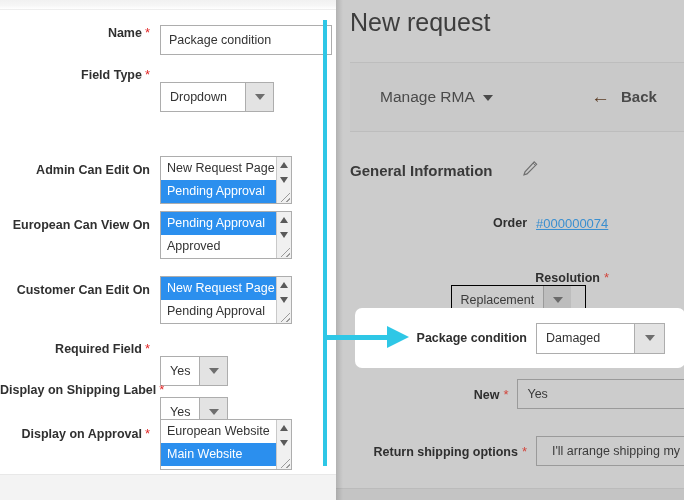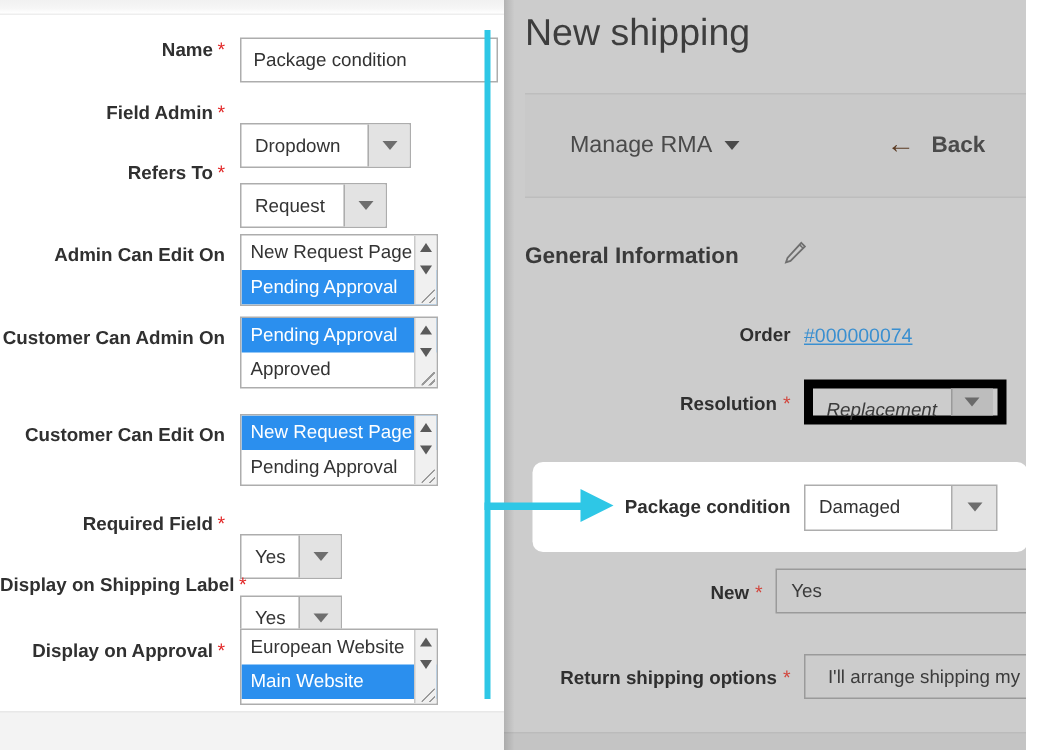--- a/index.html
+++ b/index.html
@@ -297,23 +297,22 @@
   }
   .rstar { color: #d2453c; font-size: 13px; font-weight: normal; margin-left: 4px; }
   .rlink {
     font-size: 13px;
     color: #3a8fd0;
     white-space: nowrap;
   }
   .rsel {
     display: inline-flex;
     height: 30px;
-    border: 6px solid #000000;
+    border: 1px solid #000000;
     background: #cccccc;
-    font-style: italic;
   }
   .rsel .rv {
     font-size: 12.5px;
     color: #3b3b3b;
     padding: 0 9px;
     line-height: 28px;
     white-space: nowrap;
   }
   .rsel .ra {
     width: 28px;
@@ -411,60 +410,49 @@
     <div id="left-form">
 
       <div class="frow" style="top:14px;">
         <div class="flabel"><span>Name</span><span class="req-star">*</span></div>
         <div class="fctrl">
           <div class="txtinput" style="width:172px;">Package condition</div>
         </div>
       </div>
 
       <div class="frow" style="top:56px;">
-        <div class="flabel"><span>Field Admin</span><span class="req-star">*</span></div>
+        <div class="flabel"><span>Field Type</span><span class="req-star">*</span></div>
         <div class="fctrl">
           <div class="sel" style="width:114px;">
             <span class="selval">Dropdown</span>
             <span class="selarrow">
                 <i></i>
               </span>
           </div>
         </div>
       </div>
 
-      <div class="frow" style="top:96px;">
-        <div class="flabel"><span>Refers To</span><span class="req-star">*</span></div>
-        <div class="fctrl">
-          <div class="sel" style="width:98px;">
-            <span class="selval">Request</span>
-            <span class="selarrow">
-                <i></i>
-              </span>
-          </div>
-        </div>
-      </div>
 
       <div class="frow" style="top:145px;">
         <div class="flabel" style="padding-top:7px;">Admin Can Edit On</div>
         <div class="fctrl">
           <div class="multisel" style="height:48px;">
             <div class="opt">New Request Page</div>
             <div class="opt selected">Pending Approval</div>
             <div class="ms-scroll">
               <span class="arw up"></span>
               <span class="arw dn"></span>
             </div>
             <div class="ms-grip"></div>
           </div>
         </div>
       </div>
 
       <div class="frow" style="top:200px;">
-        <div class="flabel" style="padding-top:7px;">Customer Can Admin On</div>
+        <div class="flabel" style="padding-top:7px;">European Can View On</div>
         <div class="fctrl">
           <div class="multisel" style="height:48px;">
             <div class="opt selected">Pending Approval</div>
             <div class="opt">Approved</div>
             <div class="ms-scroll">
               <span class="arw up"></span>
               <span class="arw dn"></span>
             </div>
             <div class="ms-grip"></div>
           </div>
@@ -524,39 +512,39 @@
           </div>
         </div>
       </div>
 
     </div>
     <div id="left-bottomband"></div>
   </div>
 
   <div id="right-panel">
 
-    <div id="rp-title">New shipping</div>
+    <div id="rp-title">New request</div>
 
     <div id="rp-toolbar"></div>
     <div id="rp-managerma"><span>Manage RMA</span><span class="caret"></span></div>
     <div id="rp-back"><span class="barrow">←</span><span>Back</span></div>
     <div id="rp-cutoff">R</div>
 
     <div id="rp-section">General Information</div>
     <svg id="rp-pencil" viewBox="0 0 18 18">
       <path d="M13.2 1.9 L15.6 4.3 L6.0 13.9 L3.0 14.9 L4.0 11.9 Z" fill="none" stroke="#6f6f6f" stroke-width="1.2"></path>
       <path d="M12.0 3.1 L14.4 5.5" stroke="#6f6f6f" stroke-width="1.0"></path>
     </svg>
 
     <div class="rrow" style="top:210px;height:26px;">
       <div class="rlabel">Order</div>
       <a class="rlink" href="#">#000000074</a>
     </div>
 
-    <div class="rrow" style="top:252px;height:32px;">
+    <div class="rrow" style="top:270px;height:32px;flex-direction:column;">
       <div class="rlabel"><span>Resolution</span><span class="rstar">*</span></div>
       <div class="rsel" style="width:135px;">
         <span class="rv">Replacement</span>
         <span class="ra">
             <i></i>
           </span>
       </div>
     </div>
 
     <div class="rrow" style="top:378px;height:32px;">

